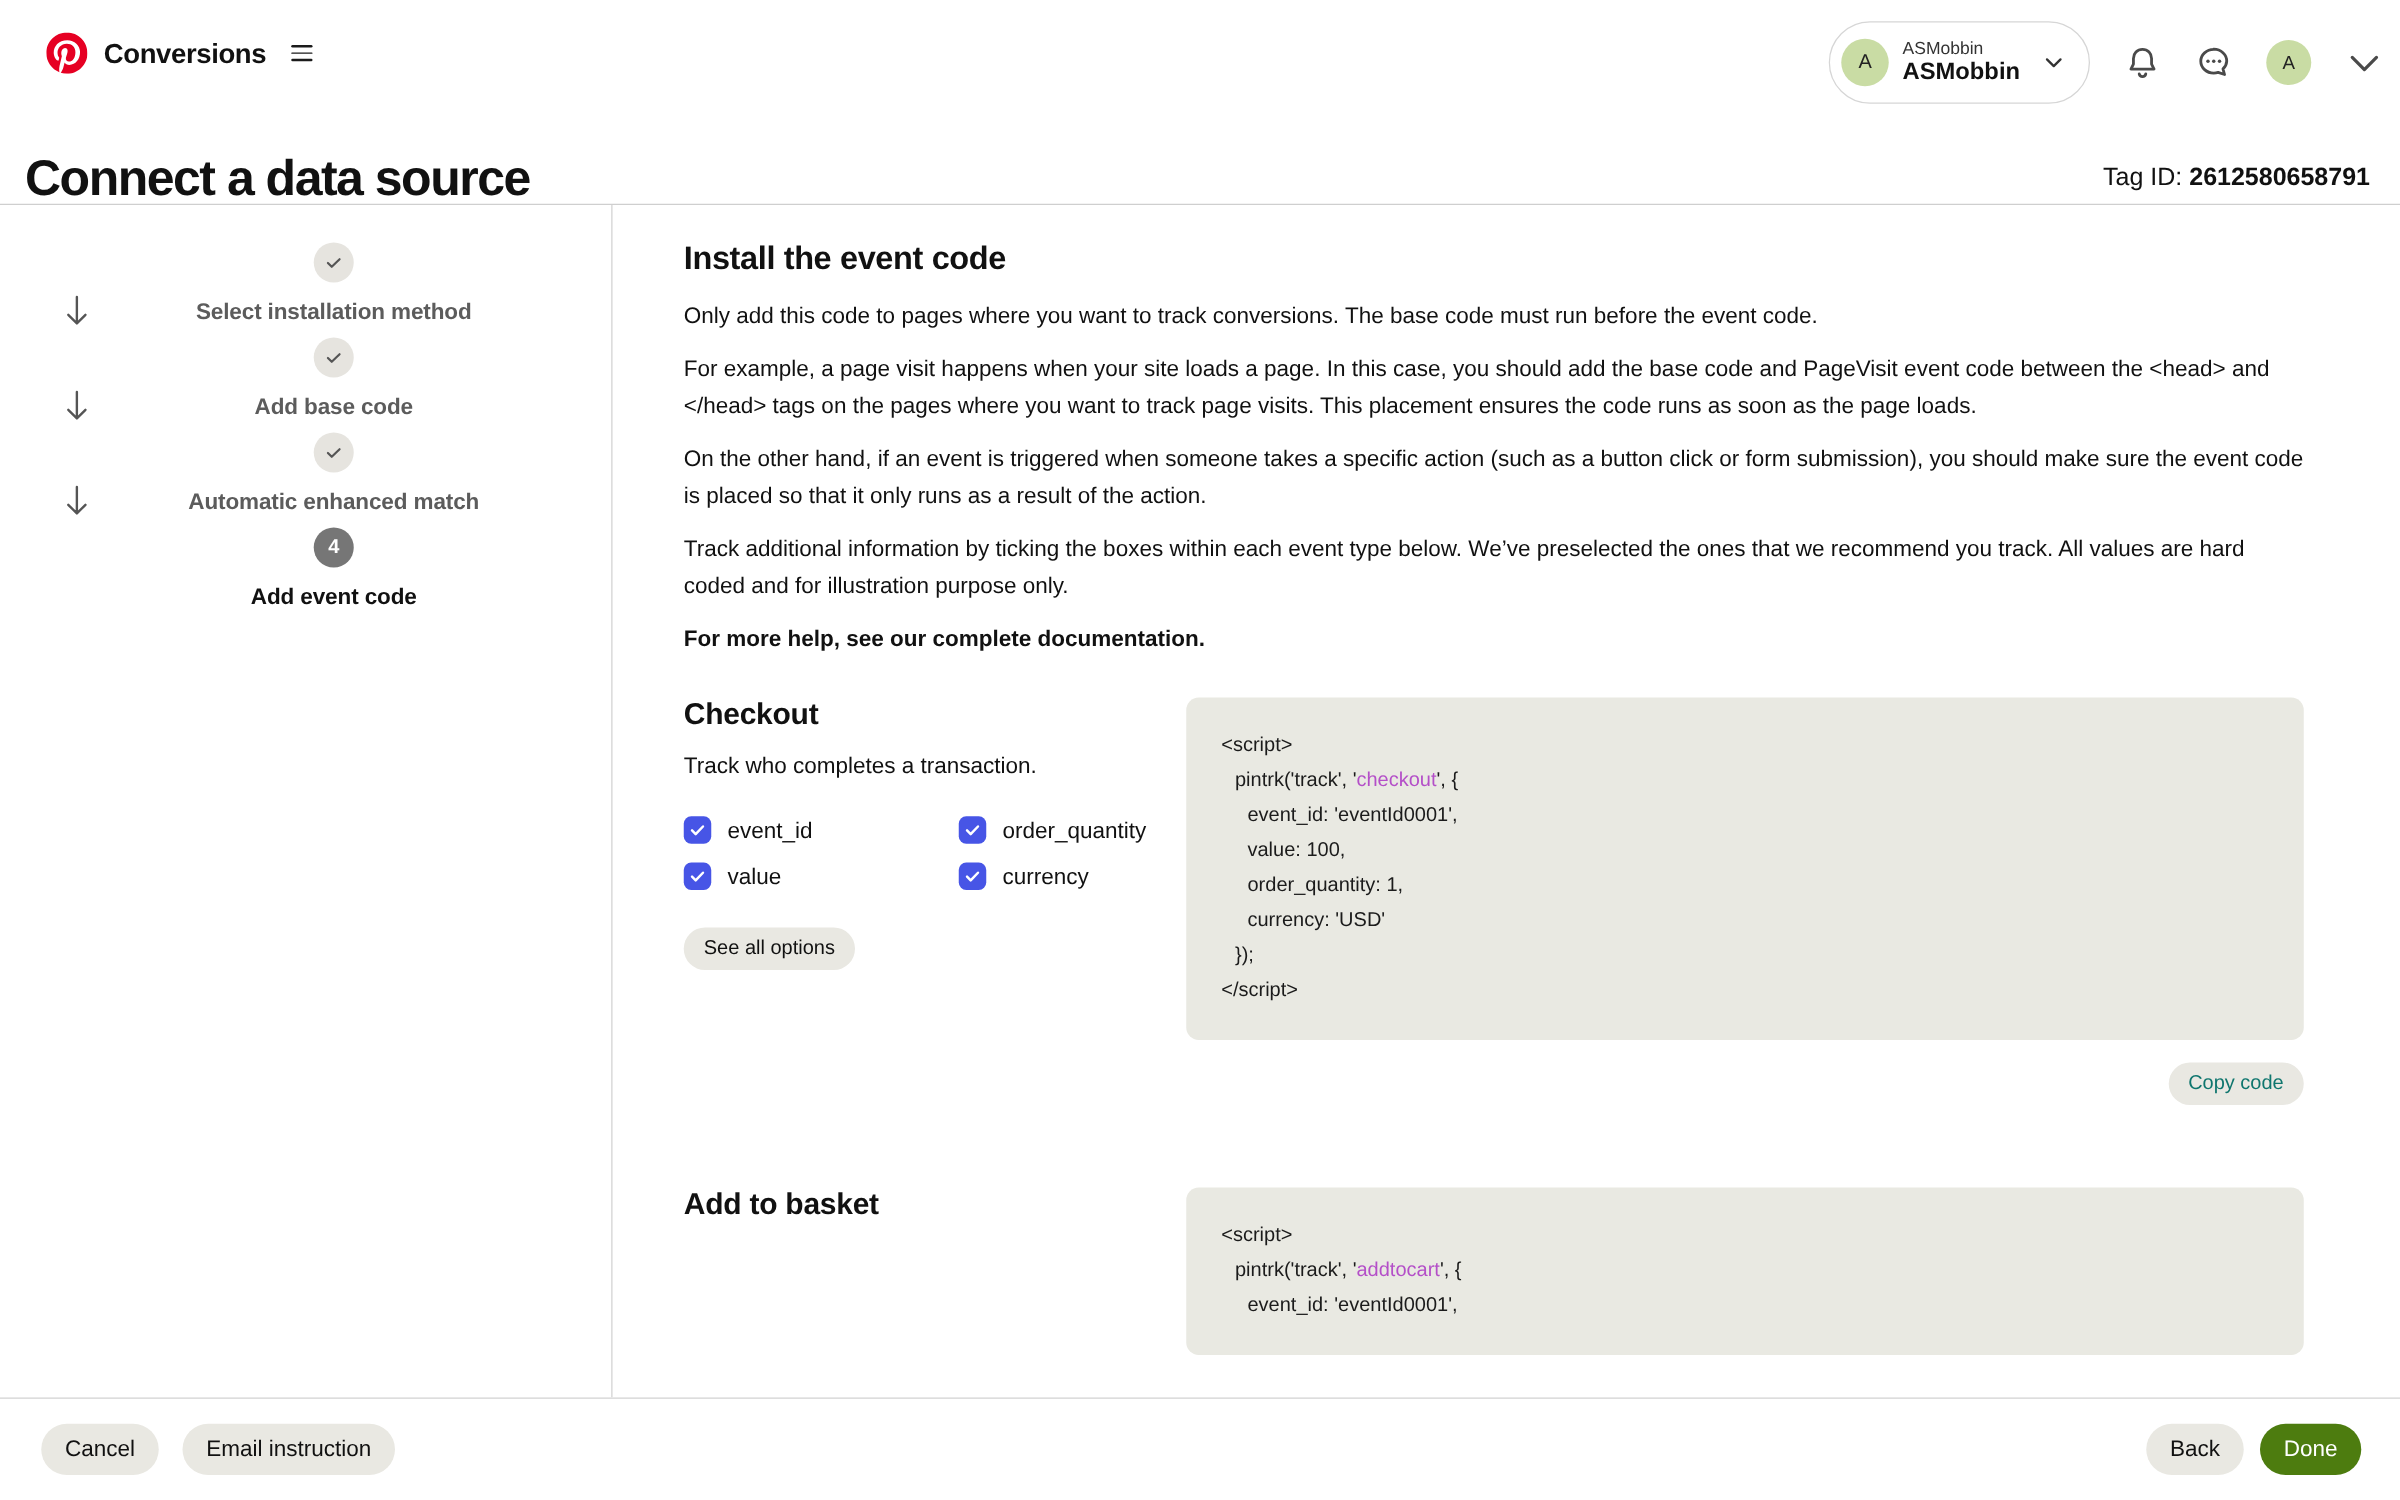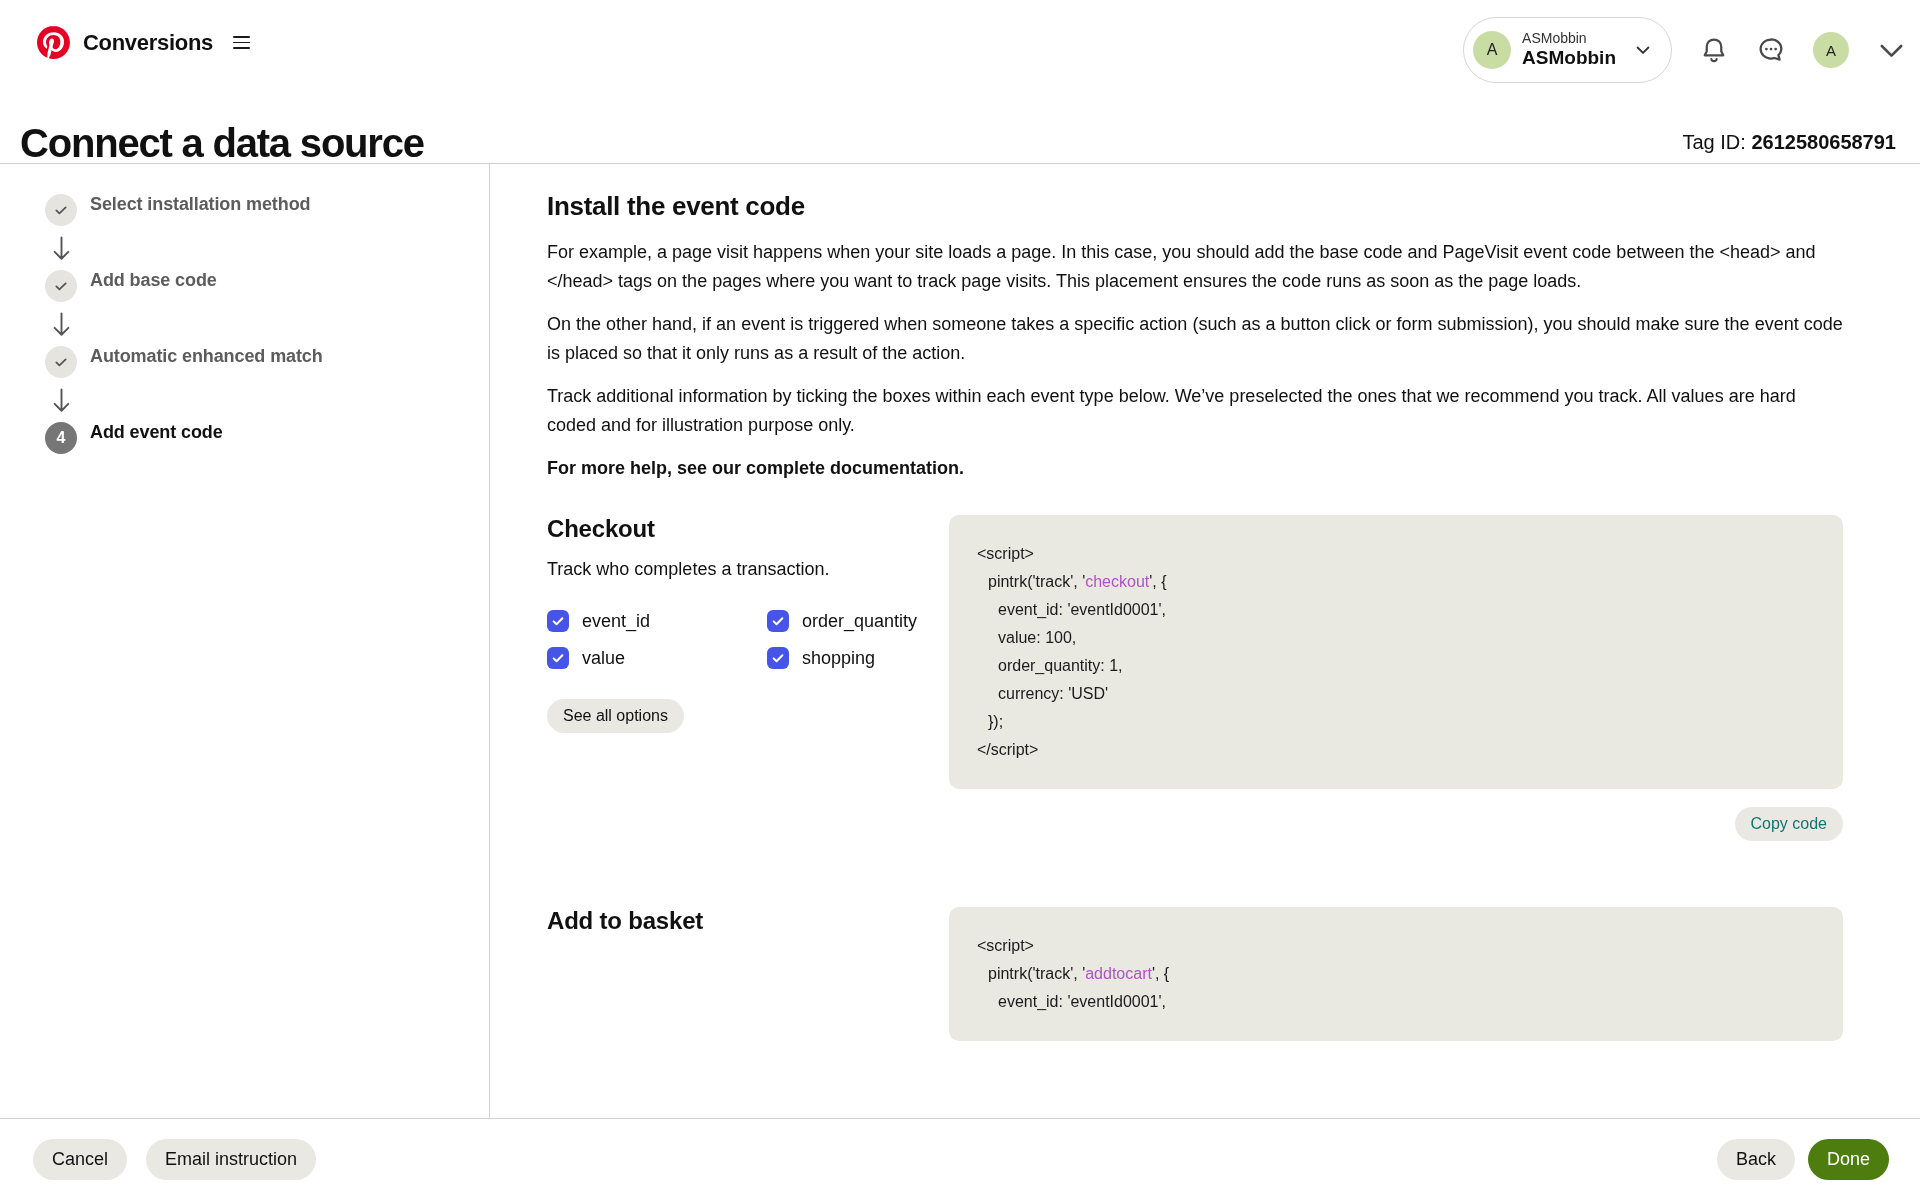--- a/index.html
+++ b/index.html
@@ -32,21 +32,21 @@
 
   
   .page-title { position:absolute; left:20px; top:94px; font-size:40px; font-weight:bold; letter-spacing:-1.2px; }
   .tag-id { position:absolute; right:24px; top:131px; font-size:20px; color:#111; }
   .tag-id .tag-val { font-weight:bold; }
   .header-rule { position:absolute; top:163px; left:0; right:0; border-top:1px solid #cfcfcf; }
 
   
   .sidebar { position:absolute; left:0; top:164px; bottom:82px; width:490px; box-sizing:border-box;
     border-right:1px solid #d2d2d2; padding:30px 0 0 45px; }
-  .step-row { display:flex; gap:13px; height:32px; }
+  .step-row { display:flex; align-items:center; gap:13px; height:32px;flex-direction:column; }
   .step-circle { width:32px; height:32px; border-radius:50%; background:#e6e4df; flex:none;
     display:flex; align-items:center; justify-content:center; }
   .step-circle.current { background:#767676; color:#fff; font-size:16px; font-weight:bold; }
   .step-label { font-size:18px; font-weight:bold; color:#5c5c5c; letter-spacing:-0.1px; }
   .step-row.current .step-label { color:#111; }
   .step-arrow { width:32px; height:44px; display:flex; align-items:center; justify-content:center; }
 
   
   .main { position:absolute; left:491px; top:164px; right:0; bottom:82px; overflow:hidden;
     box-sizing:border-box; padding:27px 77px 0 56px; }
@@ -183,20 +183,21 @@
     </div>
     <div class="step-row current">
       <div class="step-circle current">4</div>
       <span class="step-label">Add event code</span>
     </div>
   </div>
 
 <div class="main">
   <h2>Install the event code</h2>
   <div>
+      <p>Only add this code to pages where you want to track conversions. The base code must run before the event code.</p>
       <p>For example, a page visit happens when your site loads a page. In this case, you should add the base code and PageVisit event code between the &lt;head&gt; and &lt;/head&gt; tags on the pages where you want to track page visits. This placement ensures the code runs as soon as the page loads.</p>
       <p>On the other hand, if an event is triggered when someone takes a specific action (such as a button click or form submission), you should make sure the event code is placed so that it only runs as a result of the action.</p>
       <p>Track additional information by ticking the boxes within each event type below. We’ve preselected the ones that we recommend you track. All values are hard coded and for illustration purpose only.</p>
       <p class="bold">For more help, see our complete documentation.</p>
     </div>
   <div>
       <div class="event-section">
         <div class="section-flex">
           <div class="section-left"><h3>Checkout</h3><p class="section-desc">Track who completes a transaction.</p><div class="checkbox-grid">
               <label class="checkbox-item">
@@ -222,21 +223,21 @@
                   </svg>
                 </span>
                 <span>value</span>
               </label>
               <label class="checkbox-item">
                 <span class="checkbox">
                   <svg width="14" height="14" viewBox="0 0 24 24" fill="none" stroke="#fff" stroke-width="3.4" stroke-linecap="round" stroke-linejoin="round">
                     <path d="M4.5 12.6l5 5L19.5 7.2"></path>
                   </svg>
                 </span>
-                <span>shopping</span>
+                <span>currency</span>
               </label>
             </div><button class="see-all">See all options</button></div>
           <div class="code-block">
             <div class="code-line"><span>&lt;script&gt;</span></div>
             <div class="code-line ind1"><span>pintrk('track', '</span><span class="code-event">checkout</span><span>', {</span></div>
             <div class="code-line ind2"><span>event_id: 'eventId0001',</span></div>
             <div class="code-line ind2"><span>value: 100,</span></div>
             <div class="code-line ind2"><span>order_quantity: 1,</span></div>
             <div class="code-line ind2"><span>currency: 'USD'</span></div>
             <div class="code-line ind1"><span>});</span></div>

